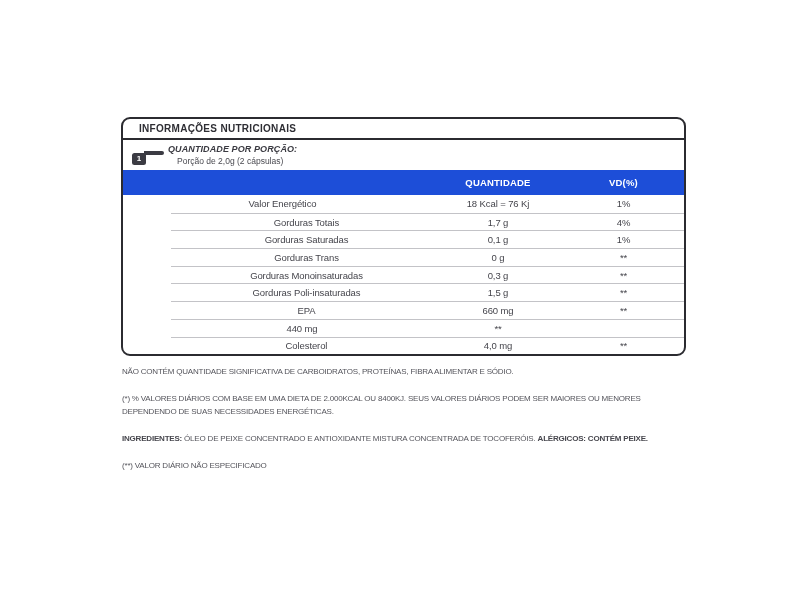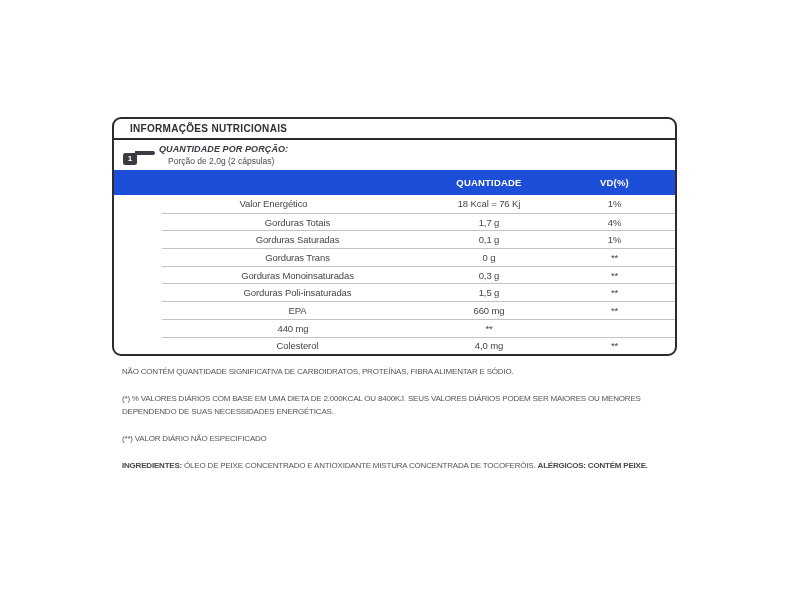--- a/index.html
+++ b/index.html
@@ -8,21 +8,21 @@
     background: #ffffff;
     font-family: "Liberation Sans", sans-serif;
     position: relative;
     overflow: hidden;
   }
   .canvas { position: absolute; inset: 0; }
 
   
   .label-box {
     position: absolute;
-    left: 112px; top: 117px;
+    left: 121px; top: 117px;
     width: 565px;
     box-sizing: border-box;
     border: 2px solid #2b2b30;
     border-radius: 9px;
     background: #ffffff;
     overflow: hidden;
   }
   .title-bar {
     height: 17px;
     line-height: 17px;
@@ -183,17 +183,17 @@
           <div class="cell c-qty">4,0 mg</div>
           <div class="cell c-dv">**</div>
         </div>
       </div>
 
   </div>
 
   <div class="notes">
     <p>NÃO CONTÉM QUANTIDADE SIGNIFICATIVA DE CARBOIDRATOS, PROTEÍNAS, FIBRA ALIMENTAR E SÓDIO.</p>
     <p>(*) % VALORES DIÁRIOS COM BASE EM UMA DIETA DE 2.000KCAL OU 8400KJ. SEUS VALORES DIÁRIOS PODEM SER MAIORES OU MENORES DEPENDENDO DE SUAS NECESSIDADES ENERGÉTICAS.</p>
+    <p><span class="strong">INGREDIENTES:</span><span> ÓLEO DE PEIXE CONCENTRADO E ANTIOXIDANTE MISTURA CONCENTRADA DE TOCOFERÓIS. </span><span class="strong">ALÉRGICOS: CONTÉM PEIXE.</span></p>
     <p>(**) VALOR DIÁRIO NÃO ESPECIFICADO</p>
-    <p><span class="strong">INGREDIENTES:</span><span> ÓLEO DE PEIXE CONCENTRADO E ANTIOXIDANTE MISTURA CONCENTRADA DE TOCOFERÓIS. </span><span class="strong">ALÉRGICOS: CONTÉM PEIXE.</span></p>
   </div>
 
 </div>
 
 </body></html>

